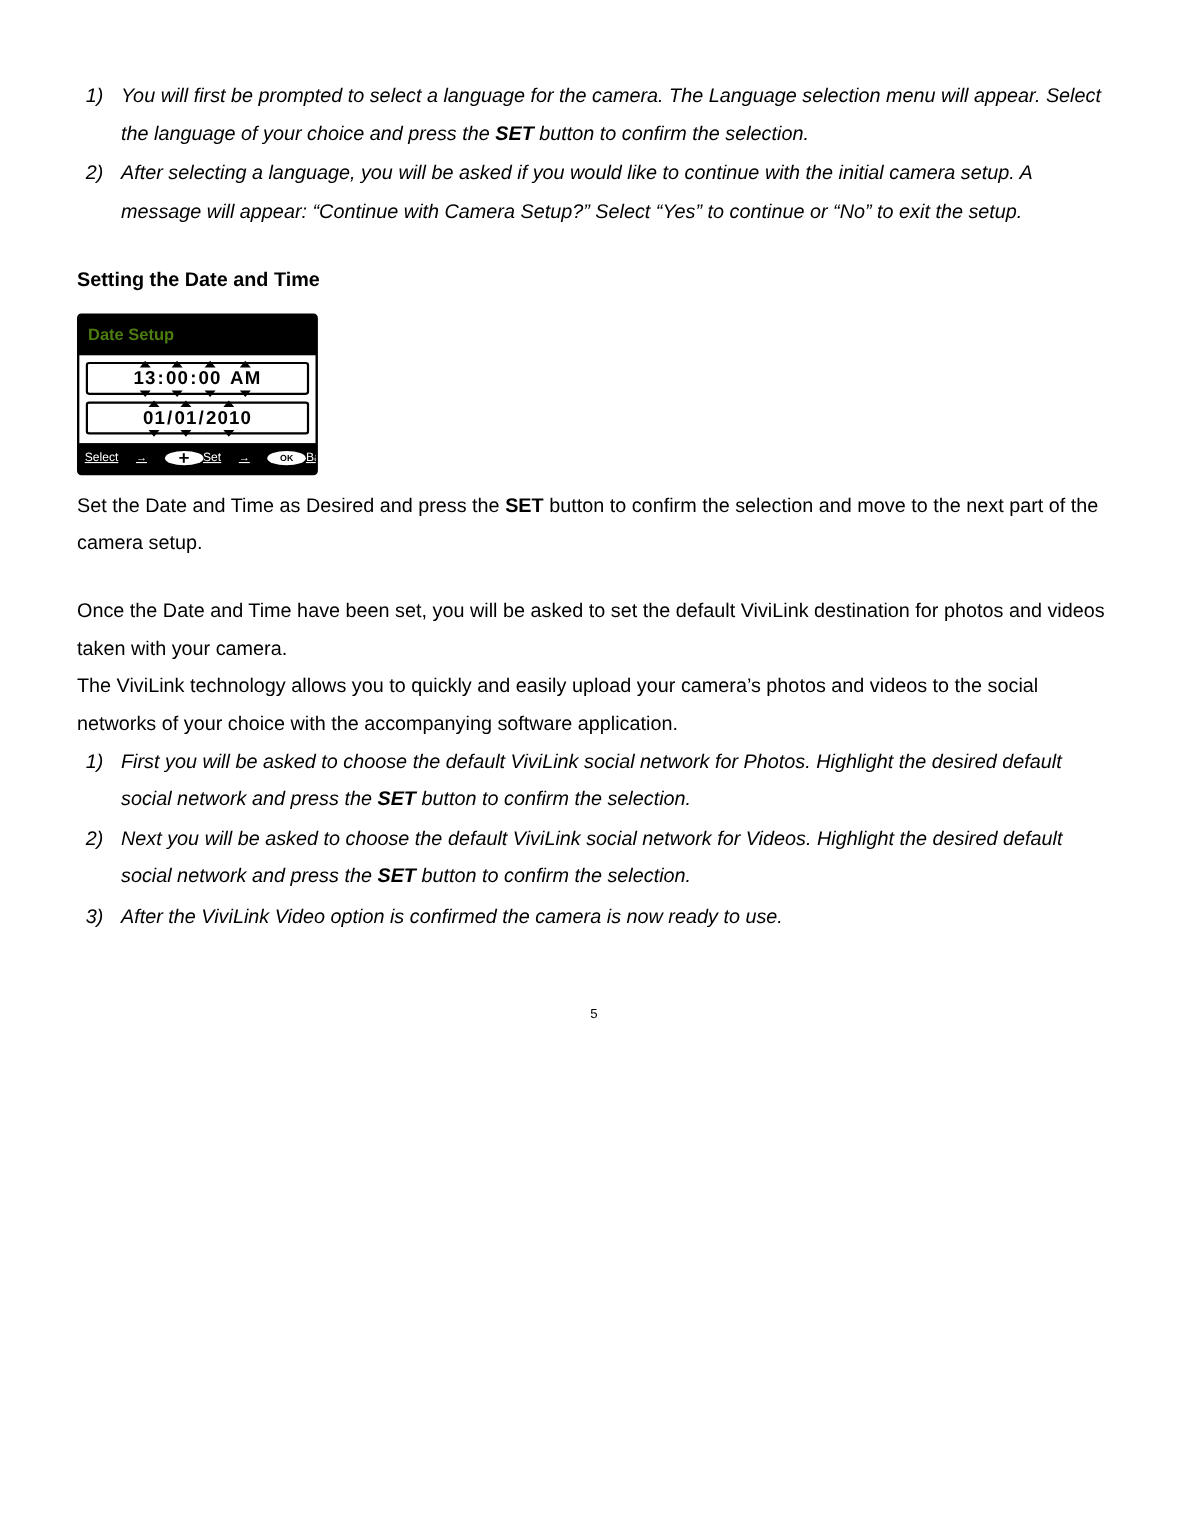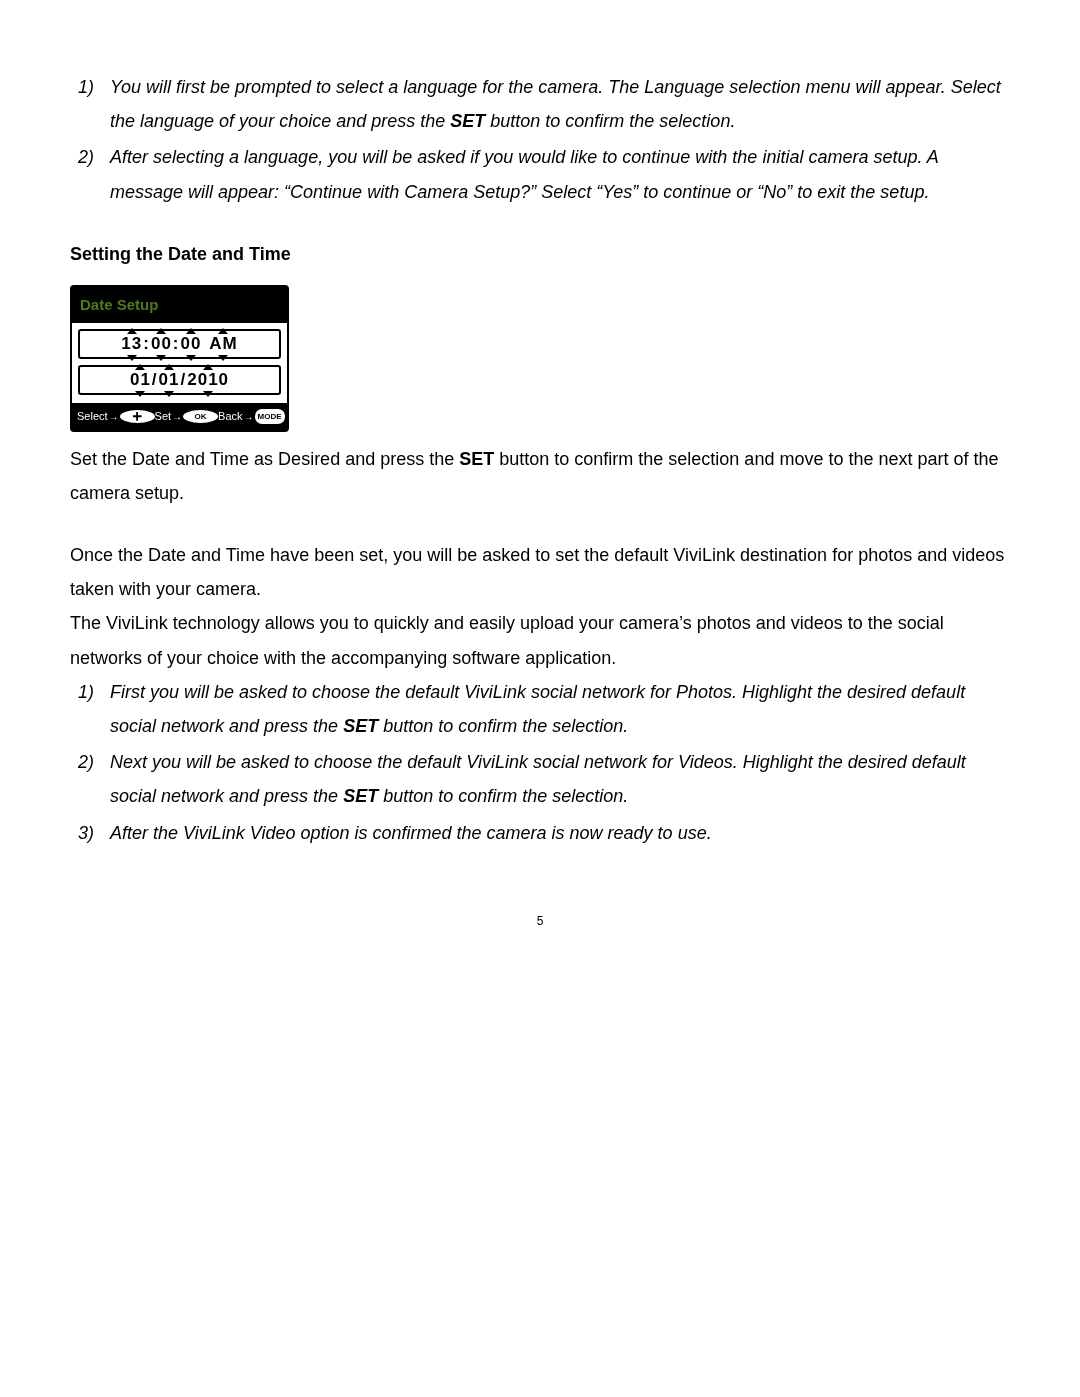--- a/index.html
+++ b/index.html
@@ -78,21 +78,21 @@
   .ds-seg::after  { bottom: -7px; border-top: 6px solid #000; }
   .date-setup-footer {
     background: #000;
     color: #fff;
     font-size: 11px;
     padding: 3px 5px;
     display: flex;
     justify-content: space-between;
     align-items: center;
   }
-  .ft-item { display:flex; align-items:center; gap:1px; }
+  .ft-item { display:flex; align-items:center; gap:16px;text-decoration:underline; }
   .ft-arrow { font-size:10px; }
   .ft-icon {
     display:inline-flex; align-items:center; justify-content:center;
     background:#fff; color:#000; border-radius:50%;
     width:35px; height:13px; font-size:8px; font-weight:bold;
   }
   .ft-icon.dpad::before {
     content:""; width:9px; height:9px; background:#000;
     clip-path: polygon(40% 0,60% 0,60% 40%,100% 40%,100% 60%,60% 60%,60% 100%,40% 100%,40% 60%,0 60%,0 40%,40% 40%);
   }

